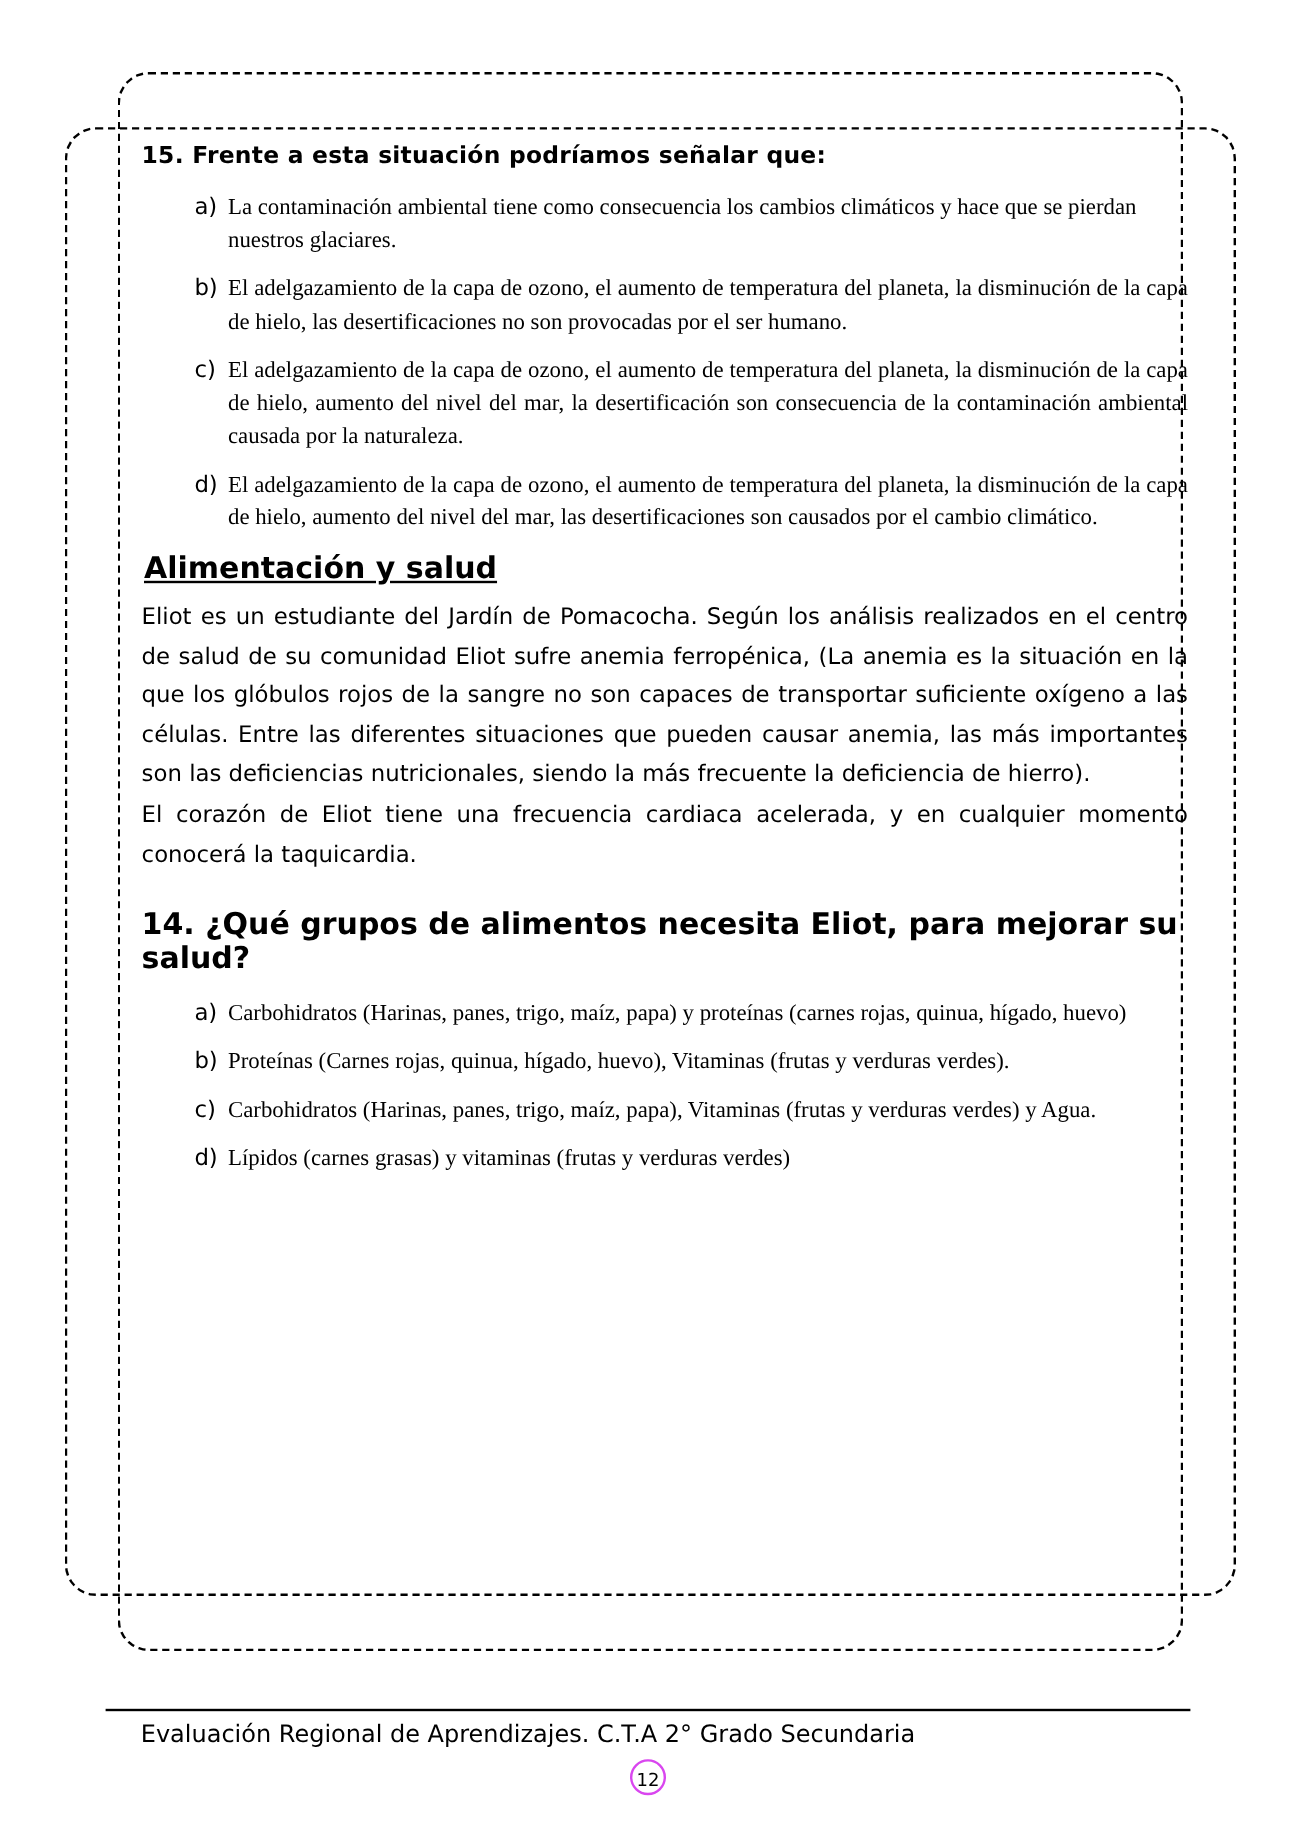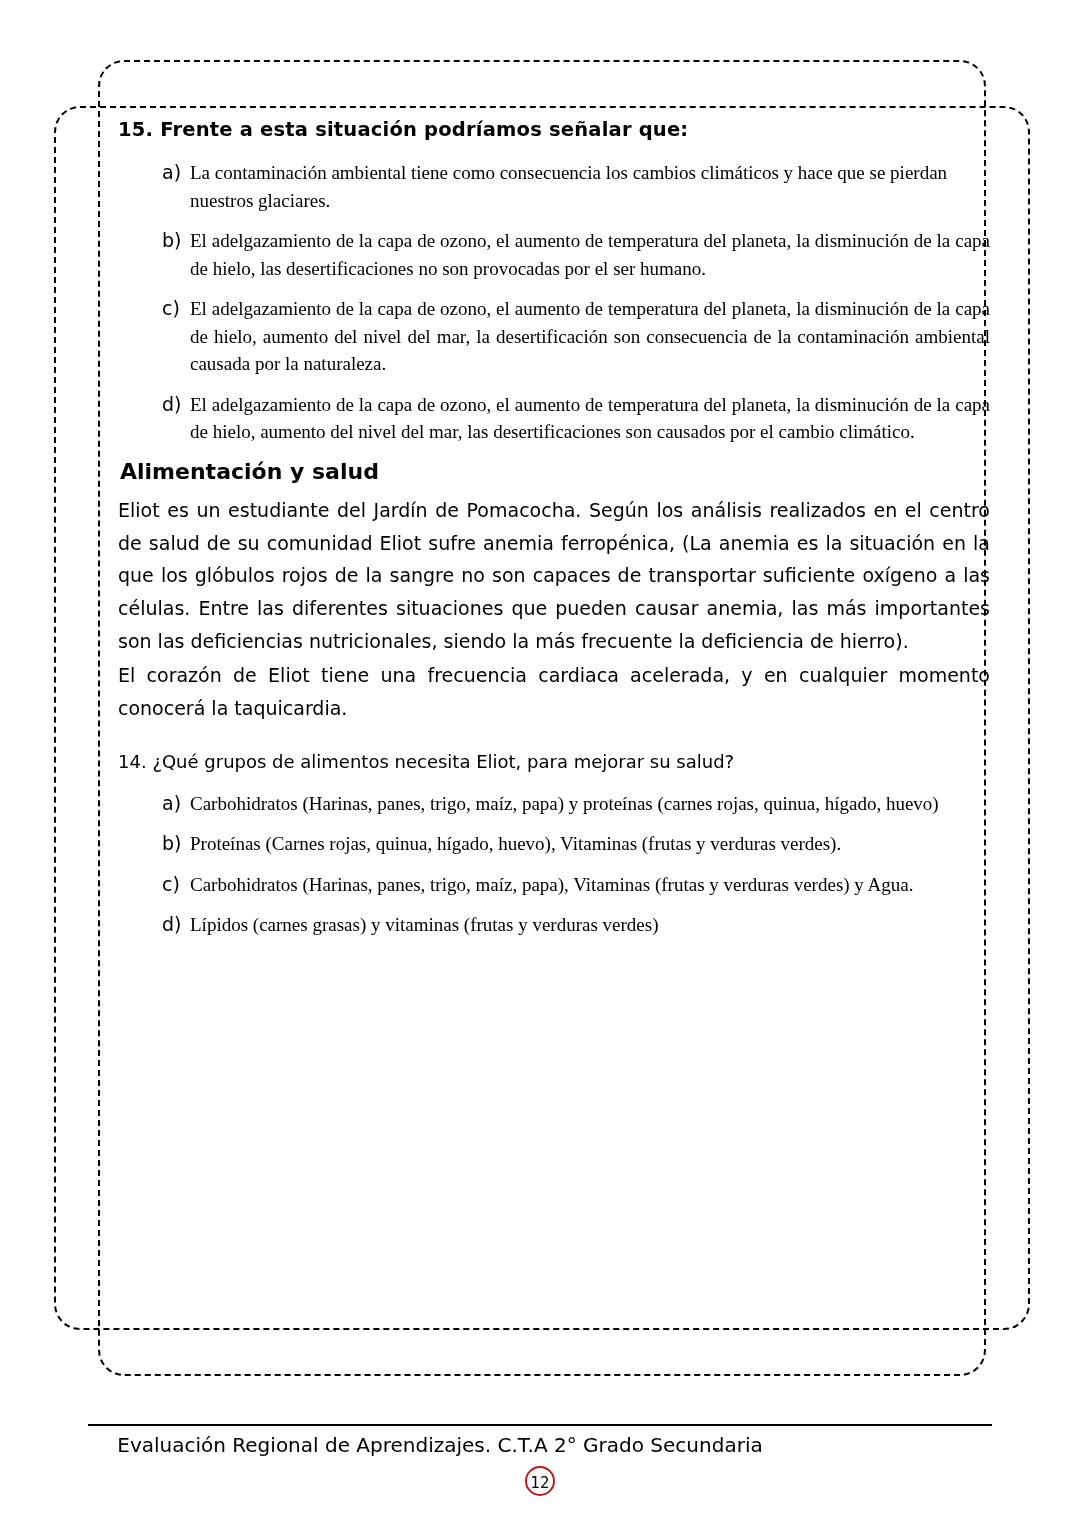--- a/index.html
+++ b/index.html
@@ -84,36 +84,37 @@
     background: #d4d4d4;
     margin: 22px 0 16px 0;
     padding: 8px 0 8px 16px;
     font-weight: bold;
     font-size: 19.5px;
     font-family: "Liberation Sans", sans-serif;
   }
 
   .subtitle {
     font-weight: bold;
-    font-size: 22px;
+    font-size: 25px;
+    text-decoration: underline;
     margin: 0 0 10px 2px;
   }
 
   .para {
     font-size: 19px;
     line-height: 1.72;
     text-align: justify;
     text-justify: inter-word;
     margin: 0 0 2px 0;
   }
   .para.last { margin-bottom: 16px; }
 
   .q14 {
-    font-weight: normal;
-    font-size: 18px;
+    font-weight: bold;
+    font-size: 25px;
     margin: 26px 0 18px 0;
   }
 
   .footer-rule {
     position: absolute;
     left: 88px;
     top: 1424px;
     width: 904px;
     border-top: 2px solid #000;
   }
@@ -126,21 +127,21 @@
     font-size: 20px;
     font-family: "DejaVu Sans", sans-serif;
   }
   .page-num {
     position: absolute;
     left: 50%;
     top: 1466px;
     transform: translateX(-50%);
     width: 30px;
     height: 30px;
-    border: 2px solid #b91c1c;
+    border: 2px solid #d946ef;
     border-radius: 50%;
     font-size: 15px;
     line-height: 30px;
     text-align: center;
     box-sizing: border-box;
   }
 </style>
 </head>
 <body>
 

